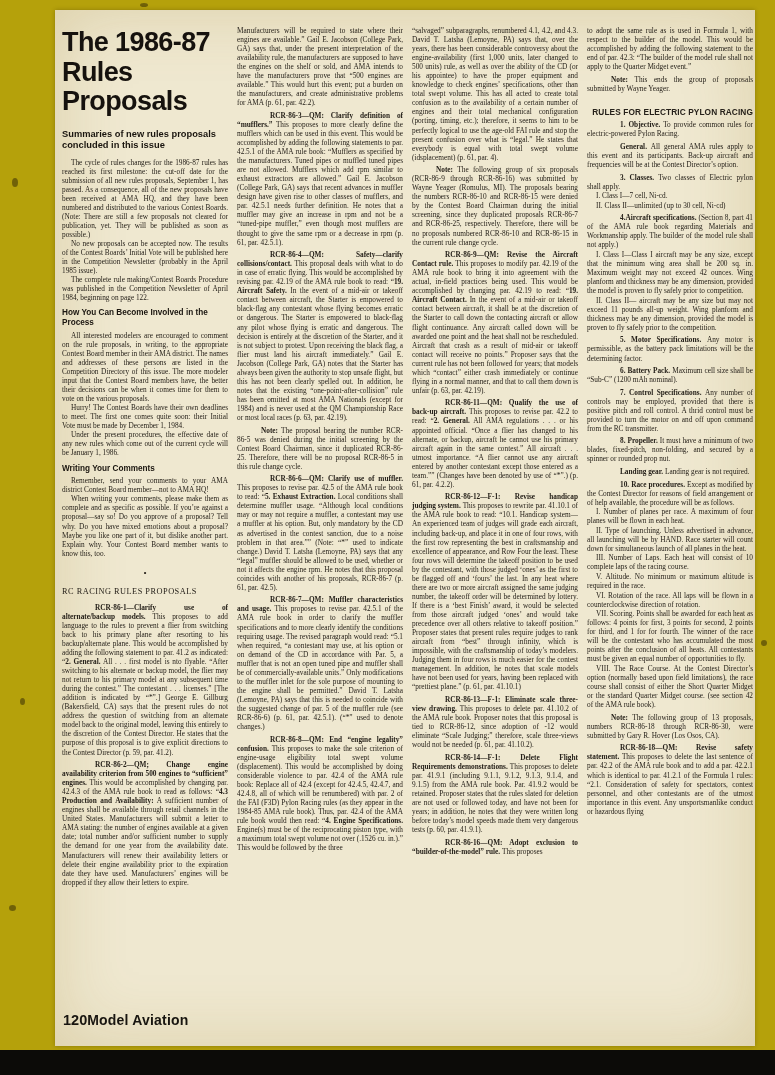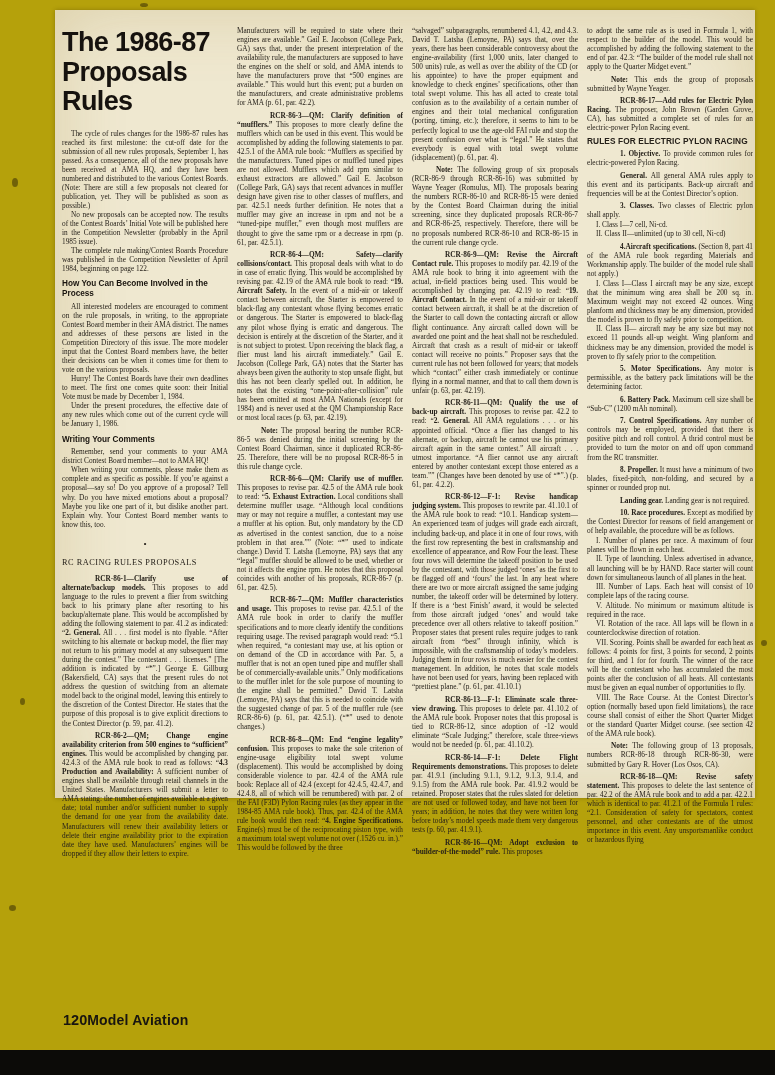--- a/index.html
+++ b/index.html
@@ -2,21 +2,21 @@
 <html style="--border: #b5a10b; --paper: #efe8d0; --ink: #26211a; --black_band: #0c0b08;"><head>
 <meta charset="utf-8">
 <style>
   html,body{margin:0;padding:0;}
   body{
     width:775px;height:1075px;position:relative;overflow:hidden;
     background:var(--border,#b5a10b);
     font-family:"Liberation Serif",serif;
   }
   .sheet{
-    position:absolute;left:55px;top:10px;width:700px;height:788px;
+    position:absolute;left:55px;top:10px;width:700px;height:1036px;
     background:var(--paper,#efe8d0);
     box-shadow:inset 0 0 70px rgba(150,120,25,.22), 0 0 4px rgba(60,50,5,.35);
   }
   .cols{position:absolute;left:7px;top:16px;display:flex;gap:9px;}
   .col{
     width:166px;height:982px;overflow:hidden;
     font-size:7.3px;line-height:9.05px;color:var(--ink,#26211a);
     text-align:justify;
   }
   .art-title{
@@ -28,21 +28,21 @@
     font-family:"Liberation Sans",sans-serif;font-weight:bold;
     font-size:9.3px;line-height:11px;margin:0 0 7px;text-align:left;color:#1a150f;
   }
   .bodyhead{
     font-family:"Liberation Sans",sans-serif;font-weight:bold;
     font-size:8.2px;line-height:9.8px;margin:6px 0 3px;text-align:left;color:#1a150f;
   }
   .caphead{
     font-size:8.3px;letter-spacing:.5px;margin:9px 0 7px;text-align:left;
   }
-  .caphead.bold{font-family:"Liberation Sans",sans-serif;font-weight:bold;letter-spacing:.1px;margin:4px 0 3px;}
+  .caphead.bold{font-family:"Liberation Sans",sans-serif;font-weight:bold;letter-spacing:.1px;margin:15px 0 3px;text-align:right;}
   .sep{text-align:center;font-size:9px;line-height:9px;margin:11px 0 9px;}
   .para{text-indent:9px;}
   .para.lead-p{margin-top:3.5px;}
   .note{margin-top:3.5px;}
   .subitem{text-indent:9px;margin-top:.5px;}
   b.lead{letter-spacing:0;padding-left:24px;}
   .footer{
     position:absolute;left:8px;top:1002px;display:flex;align-items:baseline;
     font-family:"Liberation Sans",sans-serif;color:#181510;
   }
@@ -63,23 +63,24 @@
 <div class="speck s2"></div>
 <div class="speck s3"></div>
 <div class="speck s4"></div>
 <div class="speck s5"></div>
 
 <div class="sheet">
   <div class="cols">
     <div class="col">
         <div class="art-title">
           <div>The 1986-87</div>
+          <div>Rules</div>
           <div>Proposals</div>
-          <div>Rules</div>
         </div>
+        <div class="subhead">Summaries of new rules proposals concluded in this issue</div>
         <div class="para">The cycle of rules changes for the 1986-87 rules has reached its first milestone: the cut-off date for the submission of all new rules proposals, September 1, has passed. As a consequence, all of the new proposals have been received at AMA HQ, and they have been numbered and distributed to the various Contest Boards. (Note: There are still a few proposals not cleared for publication, yet. They will be published as soon as possible.)</div>
         <div class="para">No new proposals can be accepted now. The results of the Contest Boards’ Initial Vote will be published here in the Competition Newsletter (probably in the April 1985 issue).</div>
         <div class="para">The complete rule making/Contest Boards Procedure was published in the Competition Newsletter of April 1984, beginning on page 122.</div>
         <div class="bodyhead">How You Can Become Involved in the Process</div>
         <div class="para">All interested modelers are encouraged to comment on the rule proposals, in writing, to the appropriate Contest Board member in their AMA district. The names and addresses of these persons are listed in the Competition Directory of this issue. The more modeler input that the Contest Board members have, the better their decisions can be when it comes time for them to vote on the various proposals.</div>
         <div class="para">Hurry! The Contest Boards have their own deadlines to meet. The first one comes quite soon: their Initial Vote must be made by December 1, 1984.</div>
         <div class="para">Under the present procedures, the effective date of any new rules which come out of the current cycle will be January 1, 1986.</div>
         <div class="bodyhead">Writing Your Comments</div>
         <div class="para">Remember, send your comments to your AMA district Contest Board member—not to AMA HQ!</div>
         <div class="para">When writing your comments, please make them as complete and as specific as possible. If you’re against a proposal—say so! Do you approve of a proposal? Tell why. Do you have mixed emotions about a proposal? Maybe you like one part of it, but dislike another part. Explain why. Your Contest Board member wants to know this, too.</div>
@@ -103,21 +104,20 @@
         <div class="para lead-p"><b class="lead">RCR-86-9—QM: Revise the Aircraft Contact rule. </b>This proposes to modify par. 42.19 of the AMA rule book to bring it into agreement with the actual, in-field practices being used. This would be accomplished by changing par. 42.19 to read: “<b>19. Aircraft Contact.</b> In the event of a mid-air or takeoff contact between aircraft, it shall be at the discretion of the Starter to call down the contacting aircraft or allow flight continuance. Any aircraft called down will be awarded one point and the heat shall not be rescheduled. Aircraft that crash as a result of mid-air or takeoff contact will receive no points.” Proposer says that the current rule has not been followed for years; that models which “contact” either crash immediately or continue flying in a normal manner, and that to call them down is unfair (p. 63, par. 42.19).</div>
         <div class="para lead-p"><b class="lead">RCR-86-11—QM: Qualify the use of back-up aircraft. </b>This proposes to revise par. 42.2 to read: “<b>2. General.</b> All AMA regulations . . . or his appointed official. “Once a flier has changed to his alternate, or backup, aircraft he cannot use his primary aircraft again in the same contest.” All aircraft . . . utmost importance. “A flier cannot use any aircraft entered by another contestant except those entered as a team.”” (Changes have been denoted by use of “*”.) (p. 61, par. 4.2.2).</div>
         <div class="para lead-p"><b class="lead">RCR-86-12—F-1: Revise handicap judging system. </b>This proposes to rewrite par. 41.10.1 of the AMA rule book to read: “10.1. Handicap system—An experienced team of judges will grade each aircraft, including back-up, and place it in one of four rows, with the first row representing the best in craftsmanship and excellence of appearance, and Row Four the least. These four rows will determine the takeoff position to be used by the contestant, with those judged ‘ones’ as the first to be flagged off and ‘fours’ the last. In any heat where there are two or more aircraft assigned the same judging number, the takeoff order will be determined by lottery. If there is a ‘best Finish’ award, it would be selected from those aircraft judged ‘ones’ and would take precedence over all others relative to takeoff position.” Proposer states that present rules require judges to rank aircraft from “best” through infinity, which is impossible, with the craftsmanship of today’s modelers. Judging them in four rows is much easier for the contest management. In addition, he notes that scale models have not been used for years, having been replaced with “prettiest plane.” (p. 61, par. 41.10.1)</div>
         <div class="para lead-p"><b class="lead">RCR-86-13—F-1: Eliminate scale three-view drawing. </b>This proposes to delete par. 41.10.2 of the AMA rule book. Proposer notes that this proposal is tied to RCR-86-12, since adoption of -12 would eliminate “Scale Judging;” therefore, scale three-views would not be needed (p. 61, par. 41.10.2).</div>
         <div class="para lead-p"><b class="lead">RCR-86-14—F-1: Delete Flight Requirements demonstrations. </b>This proposes to delete par. 41.9.1 (including 9.1.1, 9.1.2, 9.1.3, 9.1.4, and 9.1.5) from the AMA rule book. Par. 41.9.2 would be retained. Proposer states that the rules slated for deletion are not used or followed today, and have not been for years; in addition, he notes that they were written long before today’s model speeds made them very dangerous tests (p. 60, par. 41.9.1).</div>
         <div class="para lead-p"><b class="lead">RCR-86-16—QM: Adopt exclusion to “builder-of-the-model” rule. </b>This proposes</div>
       </div>
     <div class="col">
         <div class="cont">to adopt the same rule as is used in Formula 1, with respect to the builder of the model. This would be accomplished by adding the following statement to the end of par. 42.3: “The builder of the model rule shall not apply to the Quarter Midget event.”</div>
         <div class="note"><b class="lead">Note: </b>This ends the group of proposals submitted by Wayne Yeager.</div>
-        <div class="para lead-p"><b class="lead">RCR-86-17—Add rules for Electric Pylon Racing. </b>The proposer, John Brown (Garden Grove, CA), has submitted a complete set of rules for an electric-power Pylon Racing event.</div>
         <div class="caphead bold">RULES FOR ELECTRIC PYLON RACING</div>
         <div class="para lead-p"><b class="lead">1. Objective. </b>To provide common rules for electric-powered Pylon Racing.</div>
         <div class="para lead-p"><b class="lead">General. </b>All general AMA rules apply to this event and its participants. Back-up aircraft and frequencies will be at the Contest Director’s option.</div>
         <div class="para lead-p"><b class="lead">3. Classes. </b>Two classes of Electric pylon shall apply.</div>
         <div class="subitem">I. Class I—7 cell, Ni-cd.</div>
         <div class="subitem">II. Class II—unlimited (up to 30 cell, Ni-cd)</div>
         <div class="para lead-p"><b class="lead">4.Aircraft specifications. </b>(Section 8, part 41 of the AMA rule book regarding Materials and Workmanship apply. The builder of the model rule shall not apply.)</div>
         <div class="subitem">I. Class I—Class I aircraft may be any size, except that the minimum wing area shall be 200 sq. in. Maximum weight may not exceed 42 ounces. Wing planform and thickness may be any dimension, provided the model is proven to fly safely prior to competition.</div>
         <div class="subitem">II. Class II— aircraft may be any size but may not exceed 11 pounds all-up weight. Wing planform and thickness may be any dimension, provided the model is proven to fly safely prior to the competition.</div>
         <div class="para lead-p"><b class="lead">5. Motor Specifications. </b>Any motor is permissible, as the battery pack limitations will be the determining factor.</div>

